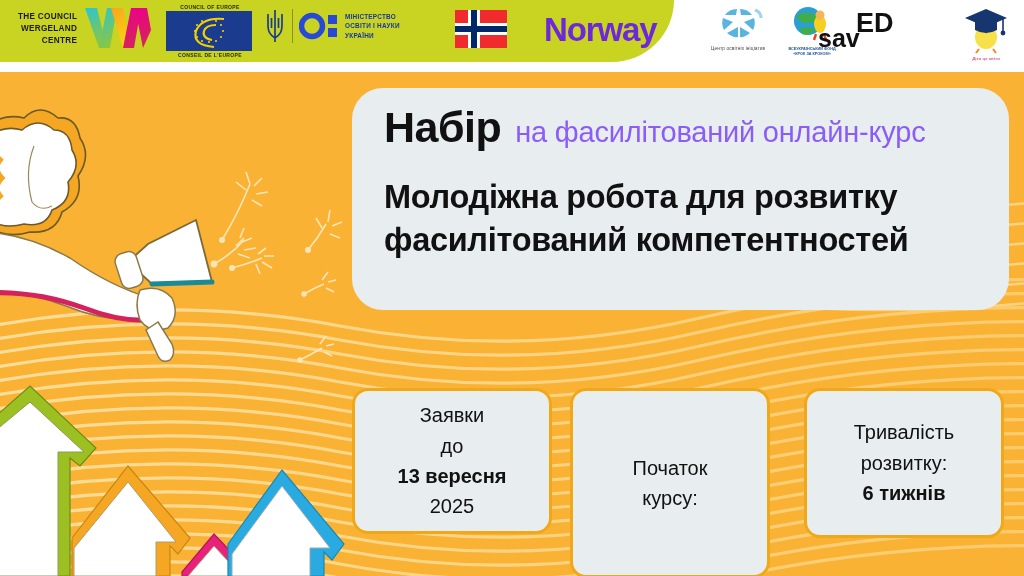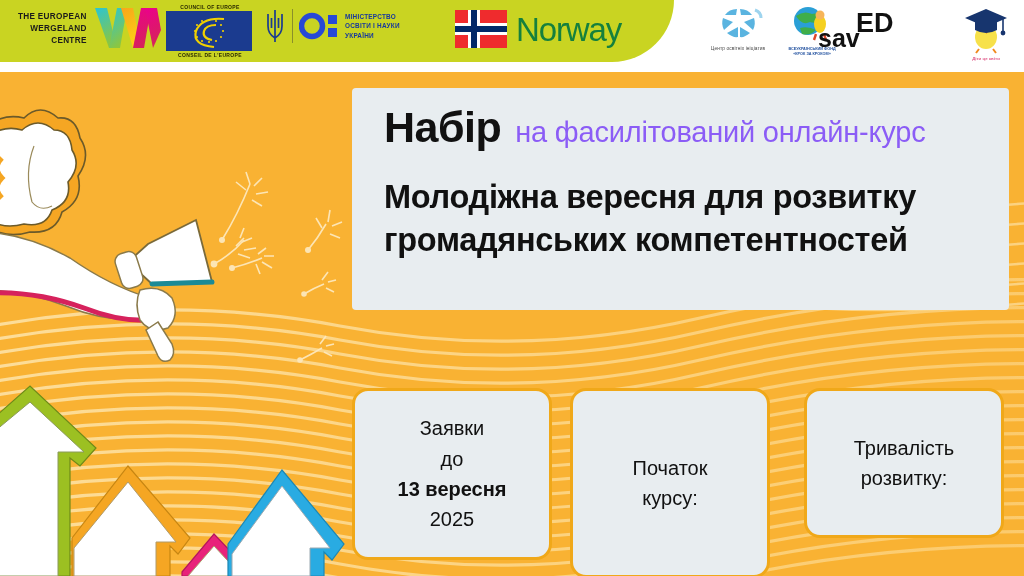--- a/index.html
+++ b/index.html
@@ -106,24 +106,25 @@
   
   .logo-norway {
     position: absolute;
     left: 455px; top: 10px;
     display: flex;
     align-items: center;
     gap: 9px;
   }
   .norway-word {
     font-size: 33px;
-    font-weight: normal;
+    font-weight: bold;
     letter-spacing: -1.1px;
-    color: #15803d;
+    color: #6d28d9;
     line-height: 1;
+    margin-left: 28px;
   }
 
   
   .logo-osvit {
     position: absolute;
     left: 690px; top: 6px;
     width: 96px;
     text-align: center;
   }
   .osvit-caption {
@@ -200,21 +201,21 @@
     pointer-events: none;
   }
 
   
   .main-card {
     position: absolute;
     left: 352px; top: 88px;
     width: 657px;
     height: 222px;
     background: #e8edf0;
-    border-radius: 4px;
+    border-radius: 31px;
     z-index: 5;
     padding: 0;
   }
   .title-row {
     position: absolute;
     left: 32px; top: 18px;
     right: 16px;
     display: flex;
     align-items: baseline;
     gap: 14px;
@@ -263,21 +264,21 @@
     box-sizing: border-box;
     text-align: center;
     color: #111111;
     font-size: 20px;
     line-height: 1.52;
     display: flex;
     flex-direction: column;
     justify-content: center;
     padding: 10px 8px;
   }
-  .box-1 { width: 200px; height: 172px; }
+  .box-1 { width: 200px; height: 146px; }
   .box-2 { width: 200px; height: 190px; }
   .box-3 { width: 200px; height: 150px; margin-left: 16px; }
   .info-line { display: block; }
   .info-line.bold { font-weight: bold; }
 </style>
 </head>
 <body>
 
 <div id="poster">
 
@@ -386,51 +387,52 @@
 
     <path d="M228 168 L 282 94 L 344 168 L 332 184 L 324 176 L 324 200 L 228 200 Z" fill="#29abe2" stroke="#1a87b5" stroke-width="1.2"></path>
     <path d="M232 178 L 282 110 L 330 172 L 310 172 L 310 200 L 232 200 Z" fill="#ffffff" stroke="#9aa8b0" stroke-width="1"></path>
   </svg>
 
   <div class="main-card">
     <div class="title-row">
       <span class="title-kicker-strong">Набір</span>
       <span class="title-kicker-light">на фасилітований онлайн-курс</span>
     </div>
-    <div class="course-title">Молодіжна вересня для розвитку громадянських компетентностей</div>
+    <div class="course-title">Молодіжна робота для розвитку фасилітований компетентностей</div>
   </div>
 
   <div class="info-boxes">
 
     <div class="info-box box-1">
       <span class="info-line">Заявки</span>
       <span class="info-line">до</span>
       <span class="info-line bold">13 вересня</span>
       <span class="info-line">2025</span>
     </div>
 
     <div class="info-box box-2">
       <span class="info-line">Початок</span>
       <span class="info-line">курсу:</span>
     </div>
 
     <div class="info-box box-3">
       <span class="info-line">Тривалість</span>
       <span class="info-line">розвитку:</span>
+      <span class="info-line bold">6 тижнів</span>
     </div>
 
   </div>
 
   <div class="header-bar"></div>
 
   <div class="header-logos">
 
     <div class="logo-ewc">
       <div class="ewc-text">
-        <div>THE EUROPEAN</div>
+        <div>THE COUNCIL</div>
         <div>WERGELAND</div>
         <div>CENTRE</div>
       </div>
       <svg class="ewc-mark" width="70" height="46" viewBox="0 0 70 46">
         <defs>
           <linearGradient id="wg1" x1="0" y1="0" x2="0.4" y2="1">
             <stop offset="0%" stop-color="#29c5d6"></stop>
             <stop offset="100%" stop-color="#8cc63f"></stop>
           </linearGradient>
           <linearGradient id="wg2" x1="0" y1="0" x2="0.3" y2="1">

